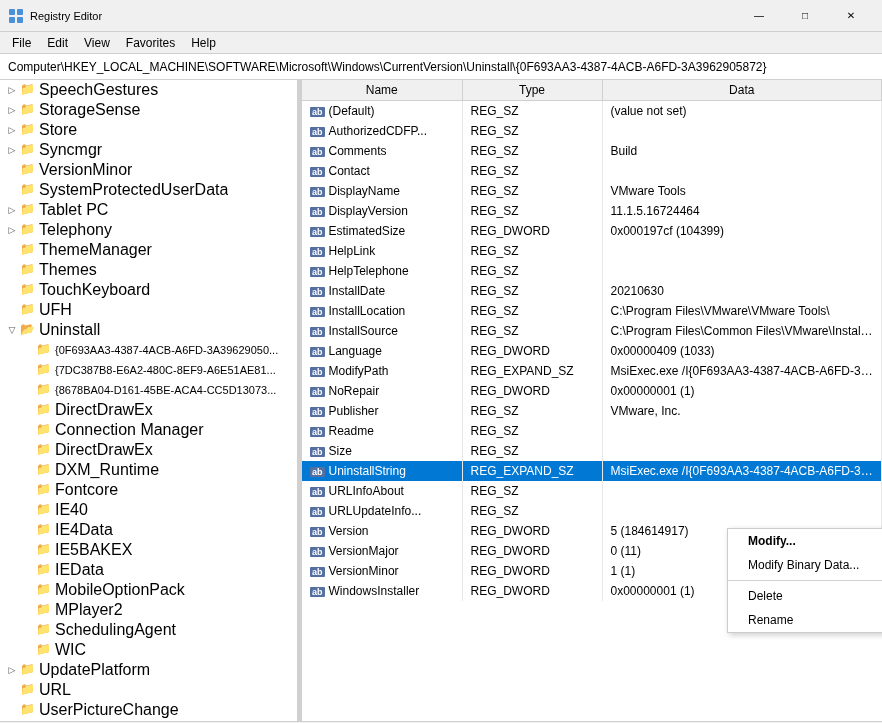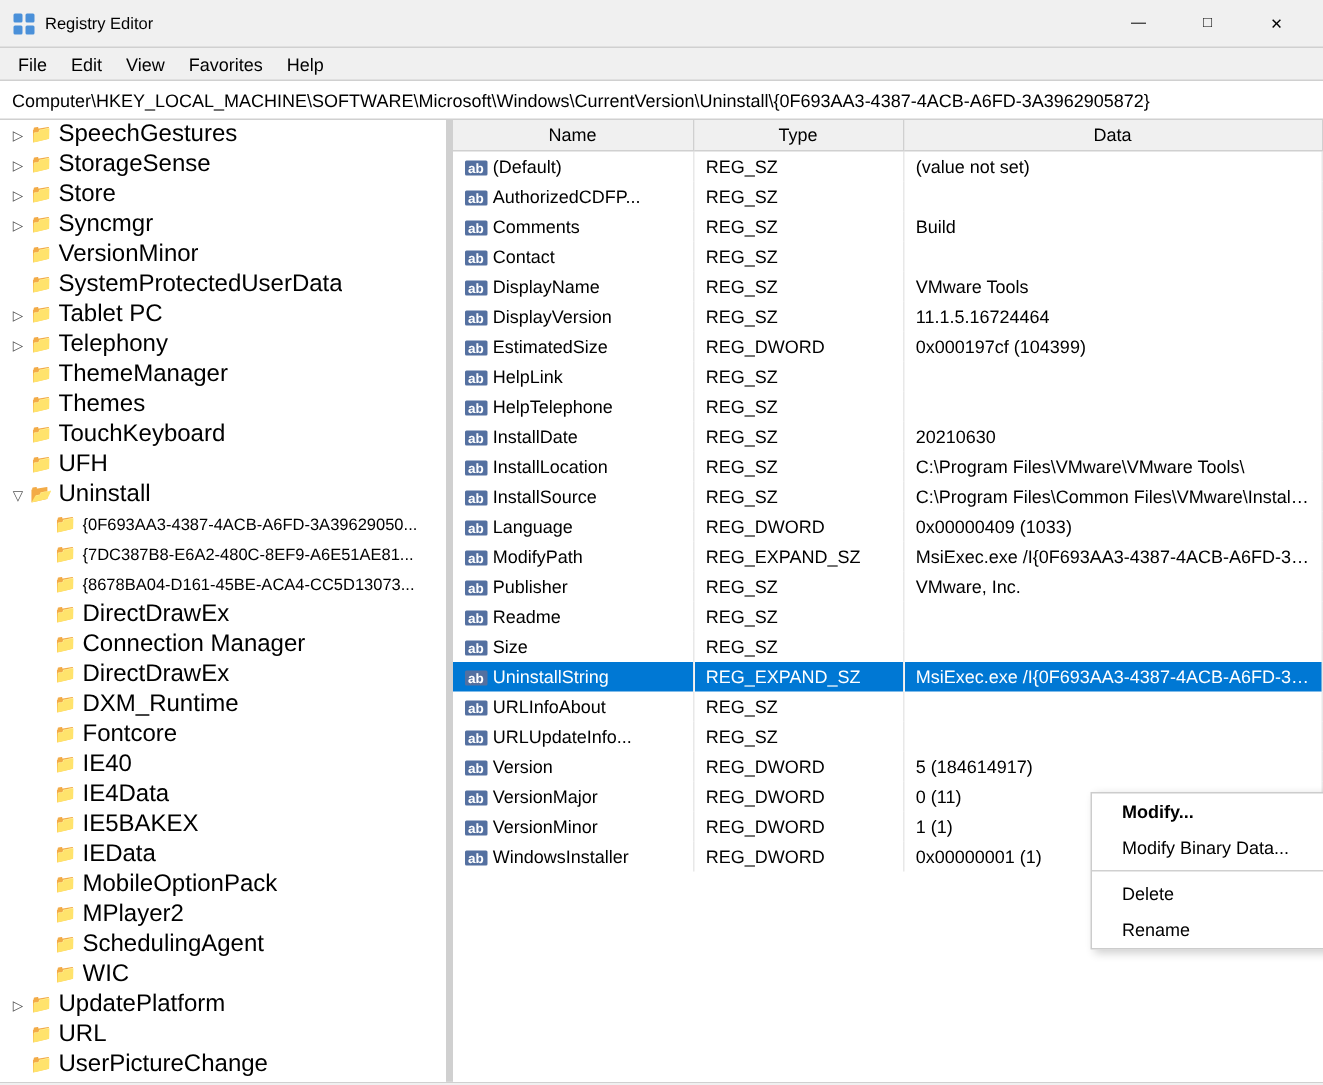--- a/index.html
+++ b/index.html
@@ -484,20 +484,25 @@
             <td><span style="display:inline-block;background:#5470a0;color:#fff;font-size:9px;font-weight:bold;padding:0 2px;border-radius:1px;margin-right:4px;">ab</span>Language</td>
             <td>REG_DWORD</td>
             <td>0x00000409 (1033)</td>
           </tr>
           <tr>
             <td><span style="display:inline-block;background:#5470a0;color:#fff;font-size:9px;font-weight:bold;padding:0 2px;border-radius:1px;margin-right:4px;">ab</span>ModifyPath</td>
             <td>REG_EXPAND_SZ</td>
             <td>MsiExec.exe /I{0F693AA3-4387-4ACB-A6FD-3A396...</td>
           </tr>
           <tr>
+            <td><span style="display:inline-block;background:#5470a0;color:#fff;font-size:9px;font-weight:bold;padding:0 2px;border-radius:1px;margin-right:4px;">ab</span>NoRepair</td>
+            <td>REG_DWORD</td>
+            <td>0x00000001 (1)</td>
+          </tr>
+          <tr>
             <td><span style="display:inline-block;background:#5470a0;color:#fff;font-size:9px;font-weight:bold;padding:0 2px;border-radius:1px;margin-right:4px;">ab</span>Publisher</td>
             <td>REG_SZ</td>
             <td>VMware, Inc.</td>
           </tr>
           <tr>
             <td><span style="display:inline-block;background:#5470a0;color:#fff;font-size:9px;font-weight:bold;padding:0 2px;border-radius:1px;margin-right:4px;">ab</span>Readme</td>
             <td>REG_SZ</td>
             <td></td>
           </tr>
           <tr>

